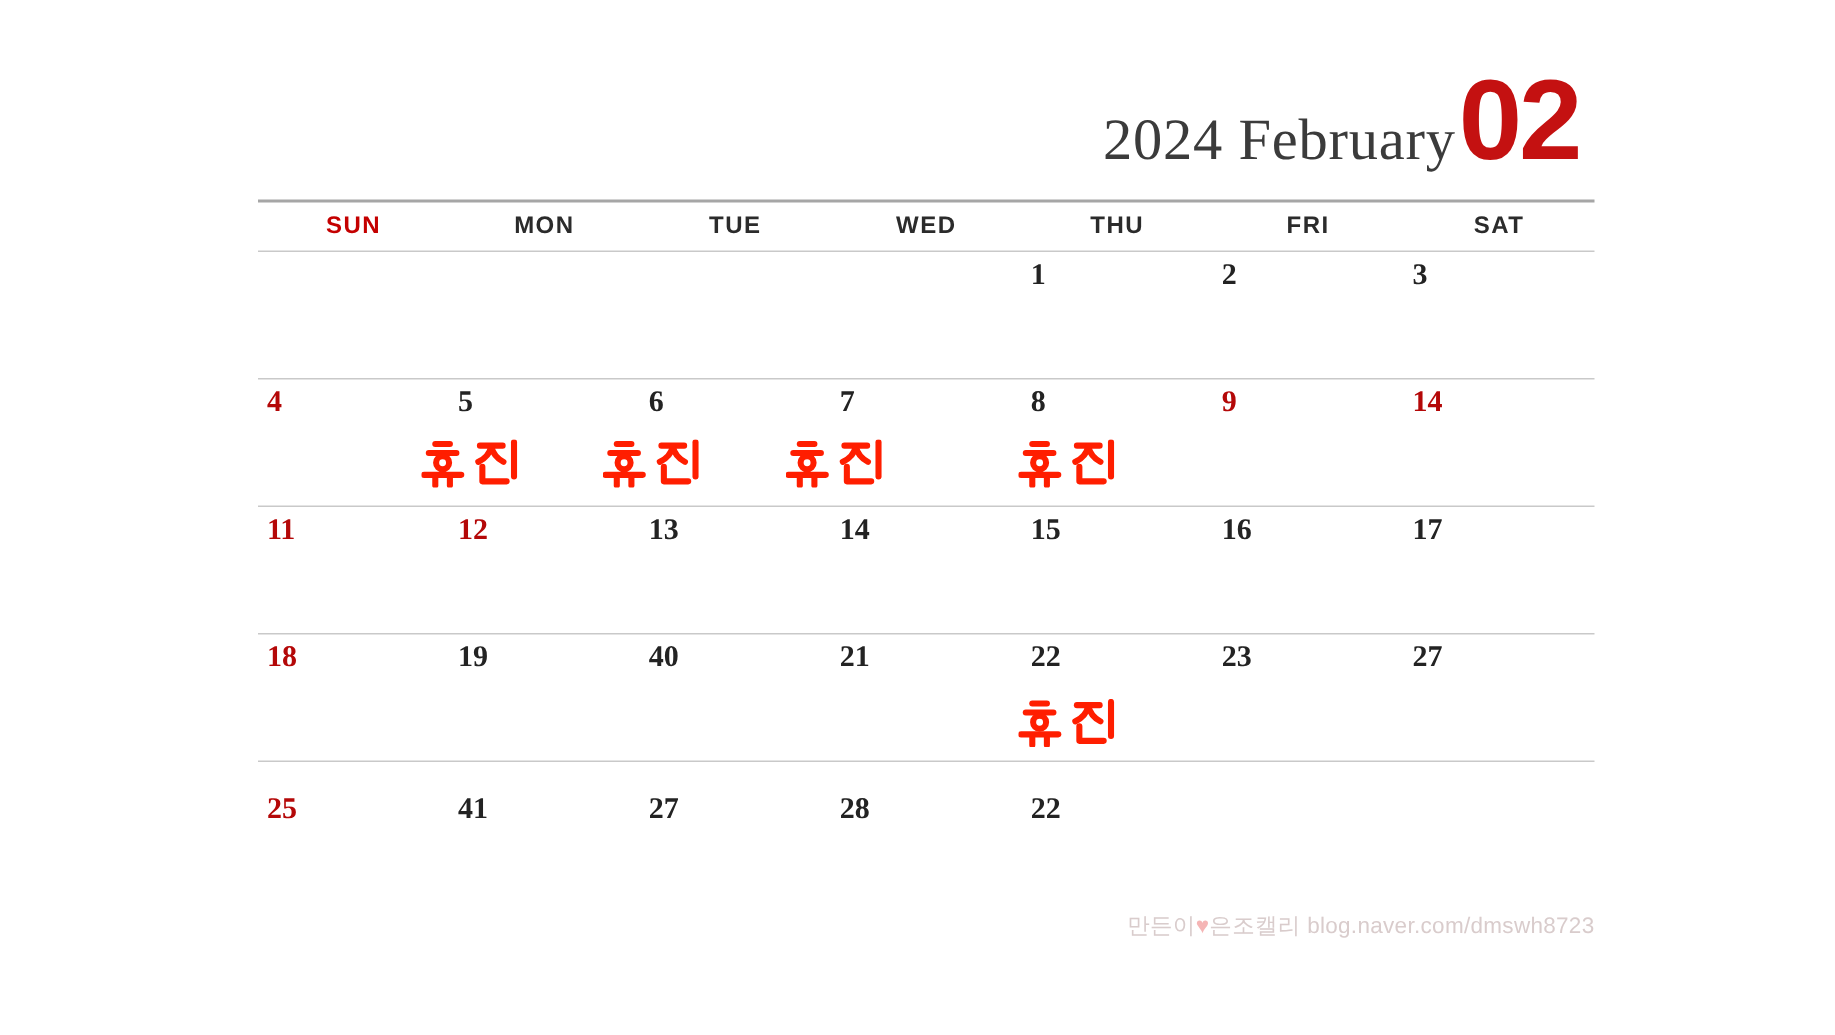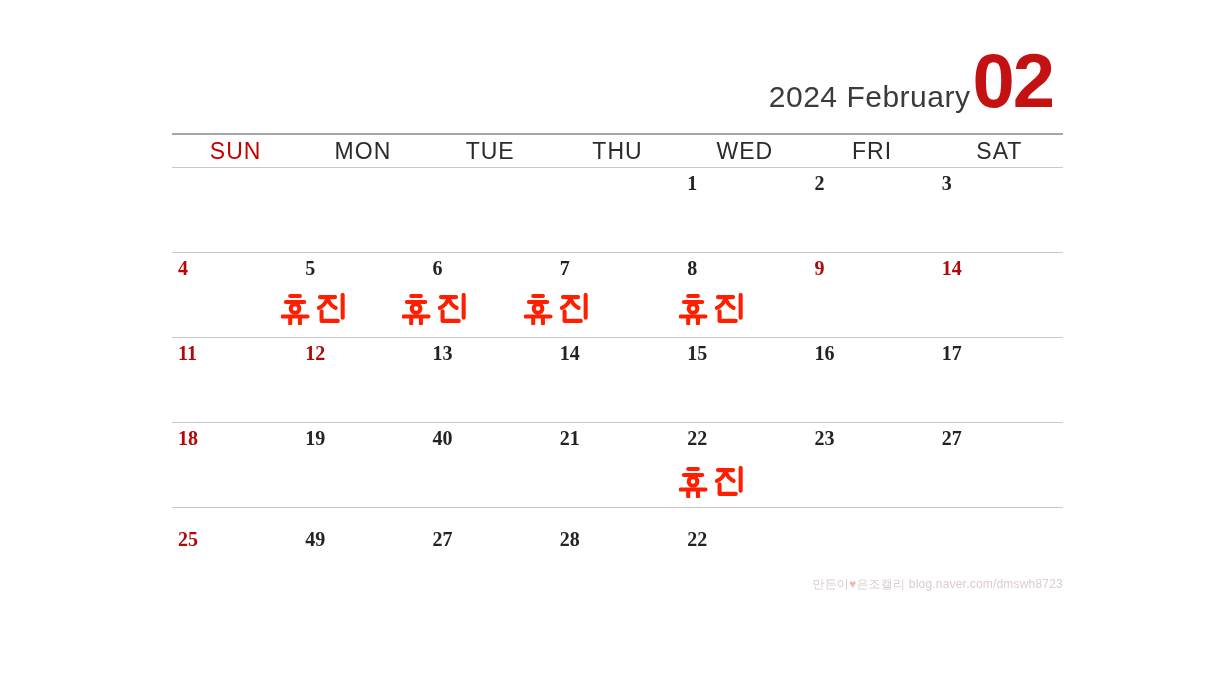--- a/index.html
+++ b/index.html
@@ -7,41 +7,41 @@
     width:1223px;height:690px;position:relative;overflow:hidden;
     background:#ffffff;
     font-family:"Liberation Sans",sans-serif;
   }
   
   .title{
     position:absolute;top:47px;right:170px;
     display:flex;align-items:baseline;white-space:nowrap;
   }
   .title-text{
-    font-family:Liberation Sans, sans-serif;
-    font-size:30px;color:#3b3b3b;line-height:1;letter-spacing:0.5px;
+    font-family:Liberation Serif, serif;
+    font-size:39px;color:#3b3b3b;line-height:1;letter-spacing:0.5px;
   }
   .title-num{
     font-family:"Liberation Sans",sans-serif;font-weight:bold;
     font-size:76px;color:#c41111;line-height:0.9;letter-spacing:-2px;
     margin-left:2px;
     text-align:center;
   }
   
   .calendar{
     position:absolute;left:172px;top:133px;width:891px;
   }
   .cal-header{
     display:grid;grid-template-columns:repeat(7,1fr);
     height:35px;box-sizing:border-box;
     border-top:2px solid #a6a6a6;border-bottom:1px solid #c9c9c9;
     align-items:center;text-align:center;
   }
   .hcell{
-    font-weight:normal;font-size:23px;color:#2b2b2b;letter-spacing:1px;
+    font-weight:bold;font-size:16px;color:#2b2b2b;letter-spacing:1px;
   }
   .hcell.sun{color:#c40000;}
   .week{
     display:grid;grid-template-columns:repeat(7,1fr);
     height:85px;box-sizing:border-box;
     border-bottom:1px solid #c9c9c9;
   }
   .week.last{height:80px;border-bottom:none;margin-top:16px;}
   .cell{
     font-family:"Liberation Serif","DejaVu Serif",serif;
@@ -52,22 +52,22 @@
   
   .marker{position:absolute;width:66px;height:32px;}
   .marker svg{display:block;width:66px;height:32px;}
   .m1{left:281px;top:293px;}
   .m2{left:402px;top:293px;}
   .m3{left:524px;top:293px;}
   .m4{left:679px;top:293px;}
   .m5{left:679px;top:466px;}
   
   .watermark{
-    position:absolute;top:576px;right:160px;
-    font-size:12px;color:#d9cccc;letter-spacing:0.2px;white-space:nowrap;
+    position:absolute;top:608px;right:160px;
+    font-size:15px;color:#d9cccc;letter-spacing:0.2px;white-space:nowrap;
   }
   .watermark .heart{color:#f5b5b5;}
   .hidden-defs{position:absolute;width:0;height:0;overflow:hidden;}
 </style>
 </head>
 <body>
 
 <svg class="hidden-defs" aria-hidden="true">
   <defs>
     <g id="hyujin" fill="none" stroke="#ff1e00" stroke-width="7.5" stroke-linecap="round" stroke-linejoin="round">
@@ -91,22 +91,22 @@
 <div class="title">
   <span class="title-text"><span>2024</span>&nbsp;<span>February</span></span>
   <span class="title-num">02</span>
 </div>
 
 <div class="calendar">
   <div class="cal-header">
     <div class="hcell sun">SUN</div>
     <div class="hcell">MON</div>
     <div class="hcell">TUE</div>
+    <div class="hcell">WED</div>
     <div class="hcell">THU</div>
-    <div class="hcell">WED</div>
     <div class="hcell">FRI</div>
     <div class="hcell">SAT</div>
   </div>
 
   <div class="week">
     <div class="cell"></div>
     <div class="cell"></div>
     <div class="cell"></div>
     <div class="cell"></div>
     <div class="cell">1</div>
@@ -139,21 +139,21 @@
     <div class="cell">19</div>
     <div class="cell">40</div>
     <div class="cell">21</div>
     <div class="cell">22</div>
     <div class="cell">23</div>
     <div class="cell">27</div>
   </div>
 
   <div class="week last">
     <div class="cell red">25</div>
-    <div class="cell">49</div>
+    <div class="cell">41</div>
     <div class="cell">27</div>
     <div class="cell">28</div>
     <div class="cell">22</div>
     <div class="cell"></div>
     <div class="cell"></div>
   </div>
 </div>
 
 <div class="marker m1" aria-label="휴 진">
   <svg viewBox="0 0 122 58">

